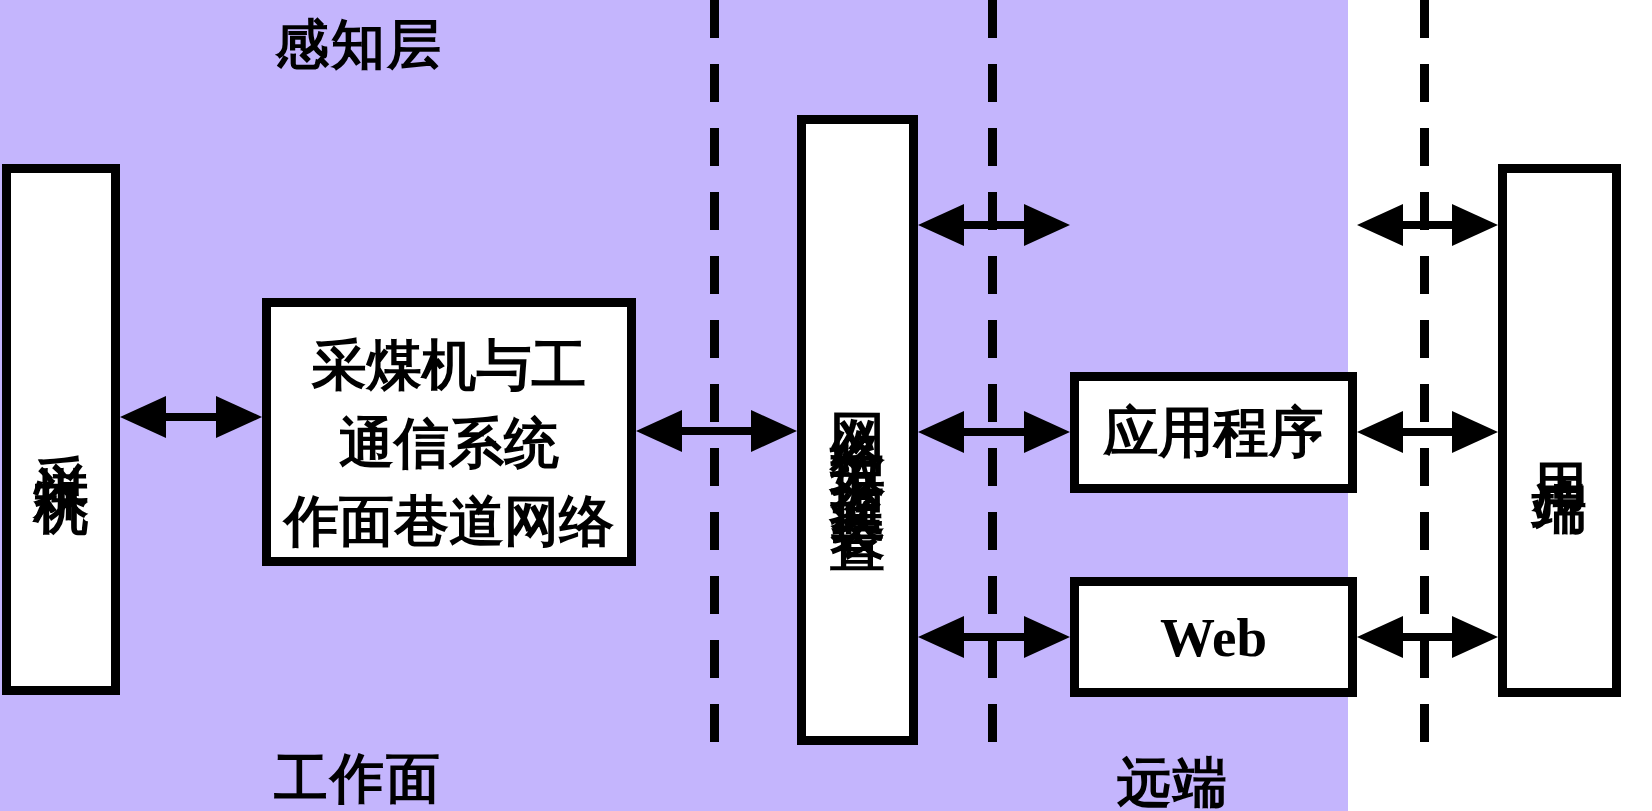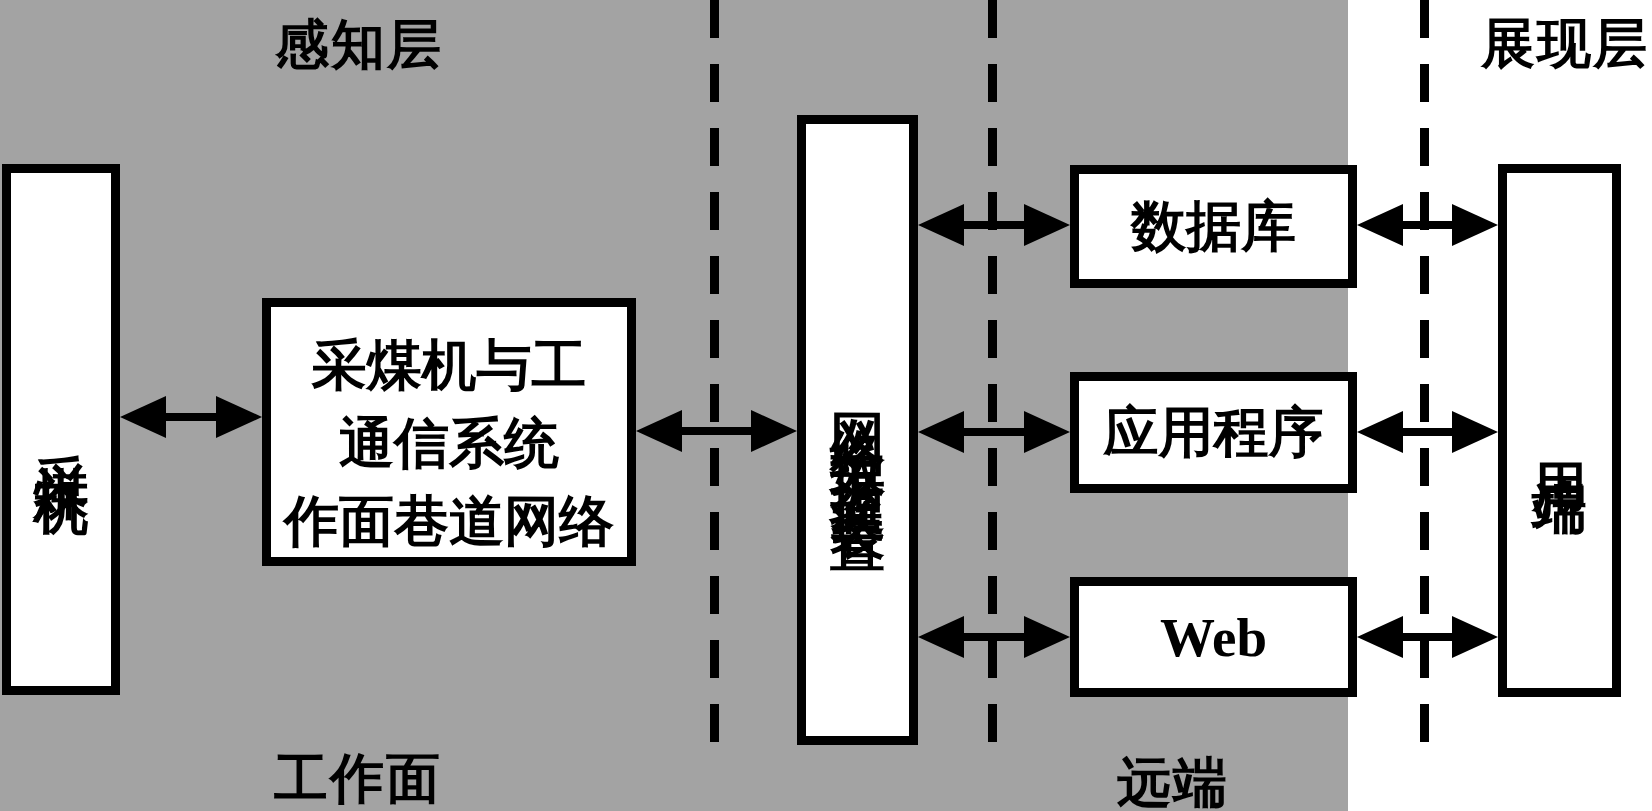--- a/index.html
+++ b/index.html
@@ -2,21 +2,21 @@
 <html><head>
 <meta charset="utf-8">
 <style>
   * { margin:0; padding:0; box-sizing:border-box; }
   html,body { background:#ffffff; }
   body {
     width:1652px; height:811px;
     font-family:"Liberation Serif","DejaVu Serif",serif;
     color:#000; overflow:hidden;
   }
-  .canvas { position:relative; width:1348px; height:811px; background:#a3a3a3; }
+  .canvas { position:relative; width:1348px; height:811px; background:#c4b5fd; }
 
   
   .vline {
     position:absolute; top:0; width:9px; height:768px; z-index:1;
     background:repeating-linear-gradient(to bottom,#000 0 38px,transparent 38px 64px);
   }
 
   
   .layer-label {
     position:absolute; font-size:54px; font-weight:bold;
@@ -46,44 +46,40 @@
 </head>
 <body>
 
 <div class="canvas">
 
   <div class="vline" style="left:710px"></div>
   <div class="vline" style="left:988px"></div>
   <div class="vline" style="left:1420px"></div>
 
   <div class="layer-label" style="left:275px;  top:16px">感知层</div>
-  <div class="layer-label" style="left:1481px; top:15px">展现层</div>
 
   <div class="layer-label" style="left:274px;  top:750px">工作面</div>
   <div class="layer-label" style="left:1117px; top:754px">远端</div>
 
   <div class="box" style="left:2px; top:164px; width:118px; height:531px">
     <span class="vtext" style="letter-spacing:14px">采煤机</span>
   </div>
 
   <div class="box" style="left:262px; top:298px; width:374px; height:268px">
     <div class="comm-lines">
       <div>采煤机与工</div>
       <div>通信系统</div>
       <div>作面巷道网络</div>
     </div>
   </div>
 
   <div class="box" style="left:797px; top:115px; width:121px; height:630px">
     <span class="vtext" style="letter-spacing:15px">网络数据交换装置</span>
   </div>
 
-  <div class="box" style="left:1070px; top:165px; width:287px; height:123px">
-    <span class="htext">数据库</span>
-  </div>
 
   <div class="box" style="left:1070px; top:372px; width:287px; height:121px">
     <span class="htext">应用程序</span>
   </div>
 
   <div class="box" style="left:1070px; top:577px; width:287px; height:120px">
     <span class="htext">Web</span>
   </div>
 
   <div class="box" style="left:1498px; top:164px; width:123px; height:533px">

